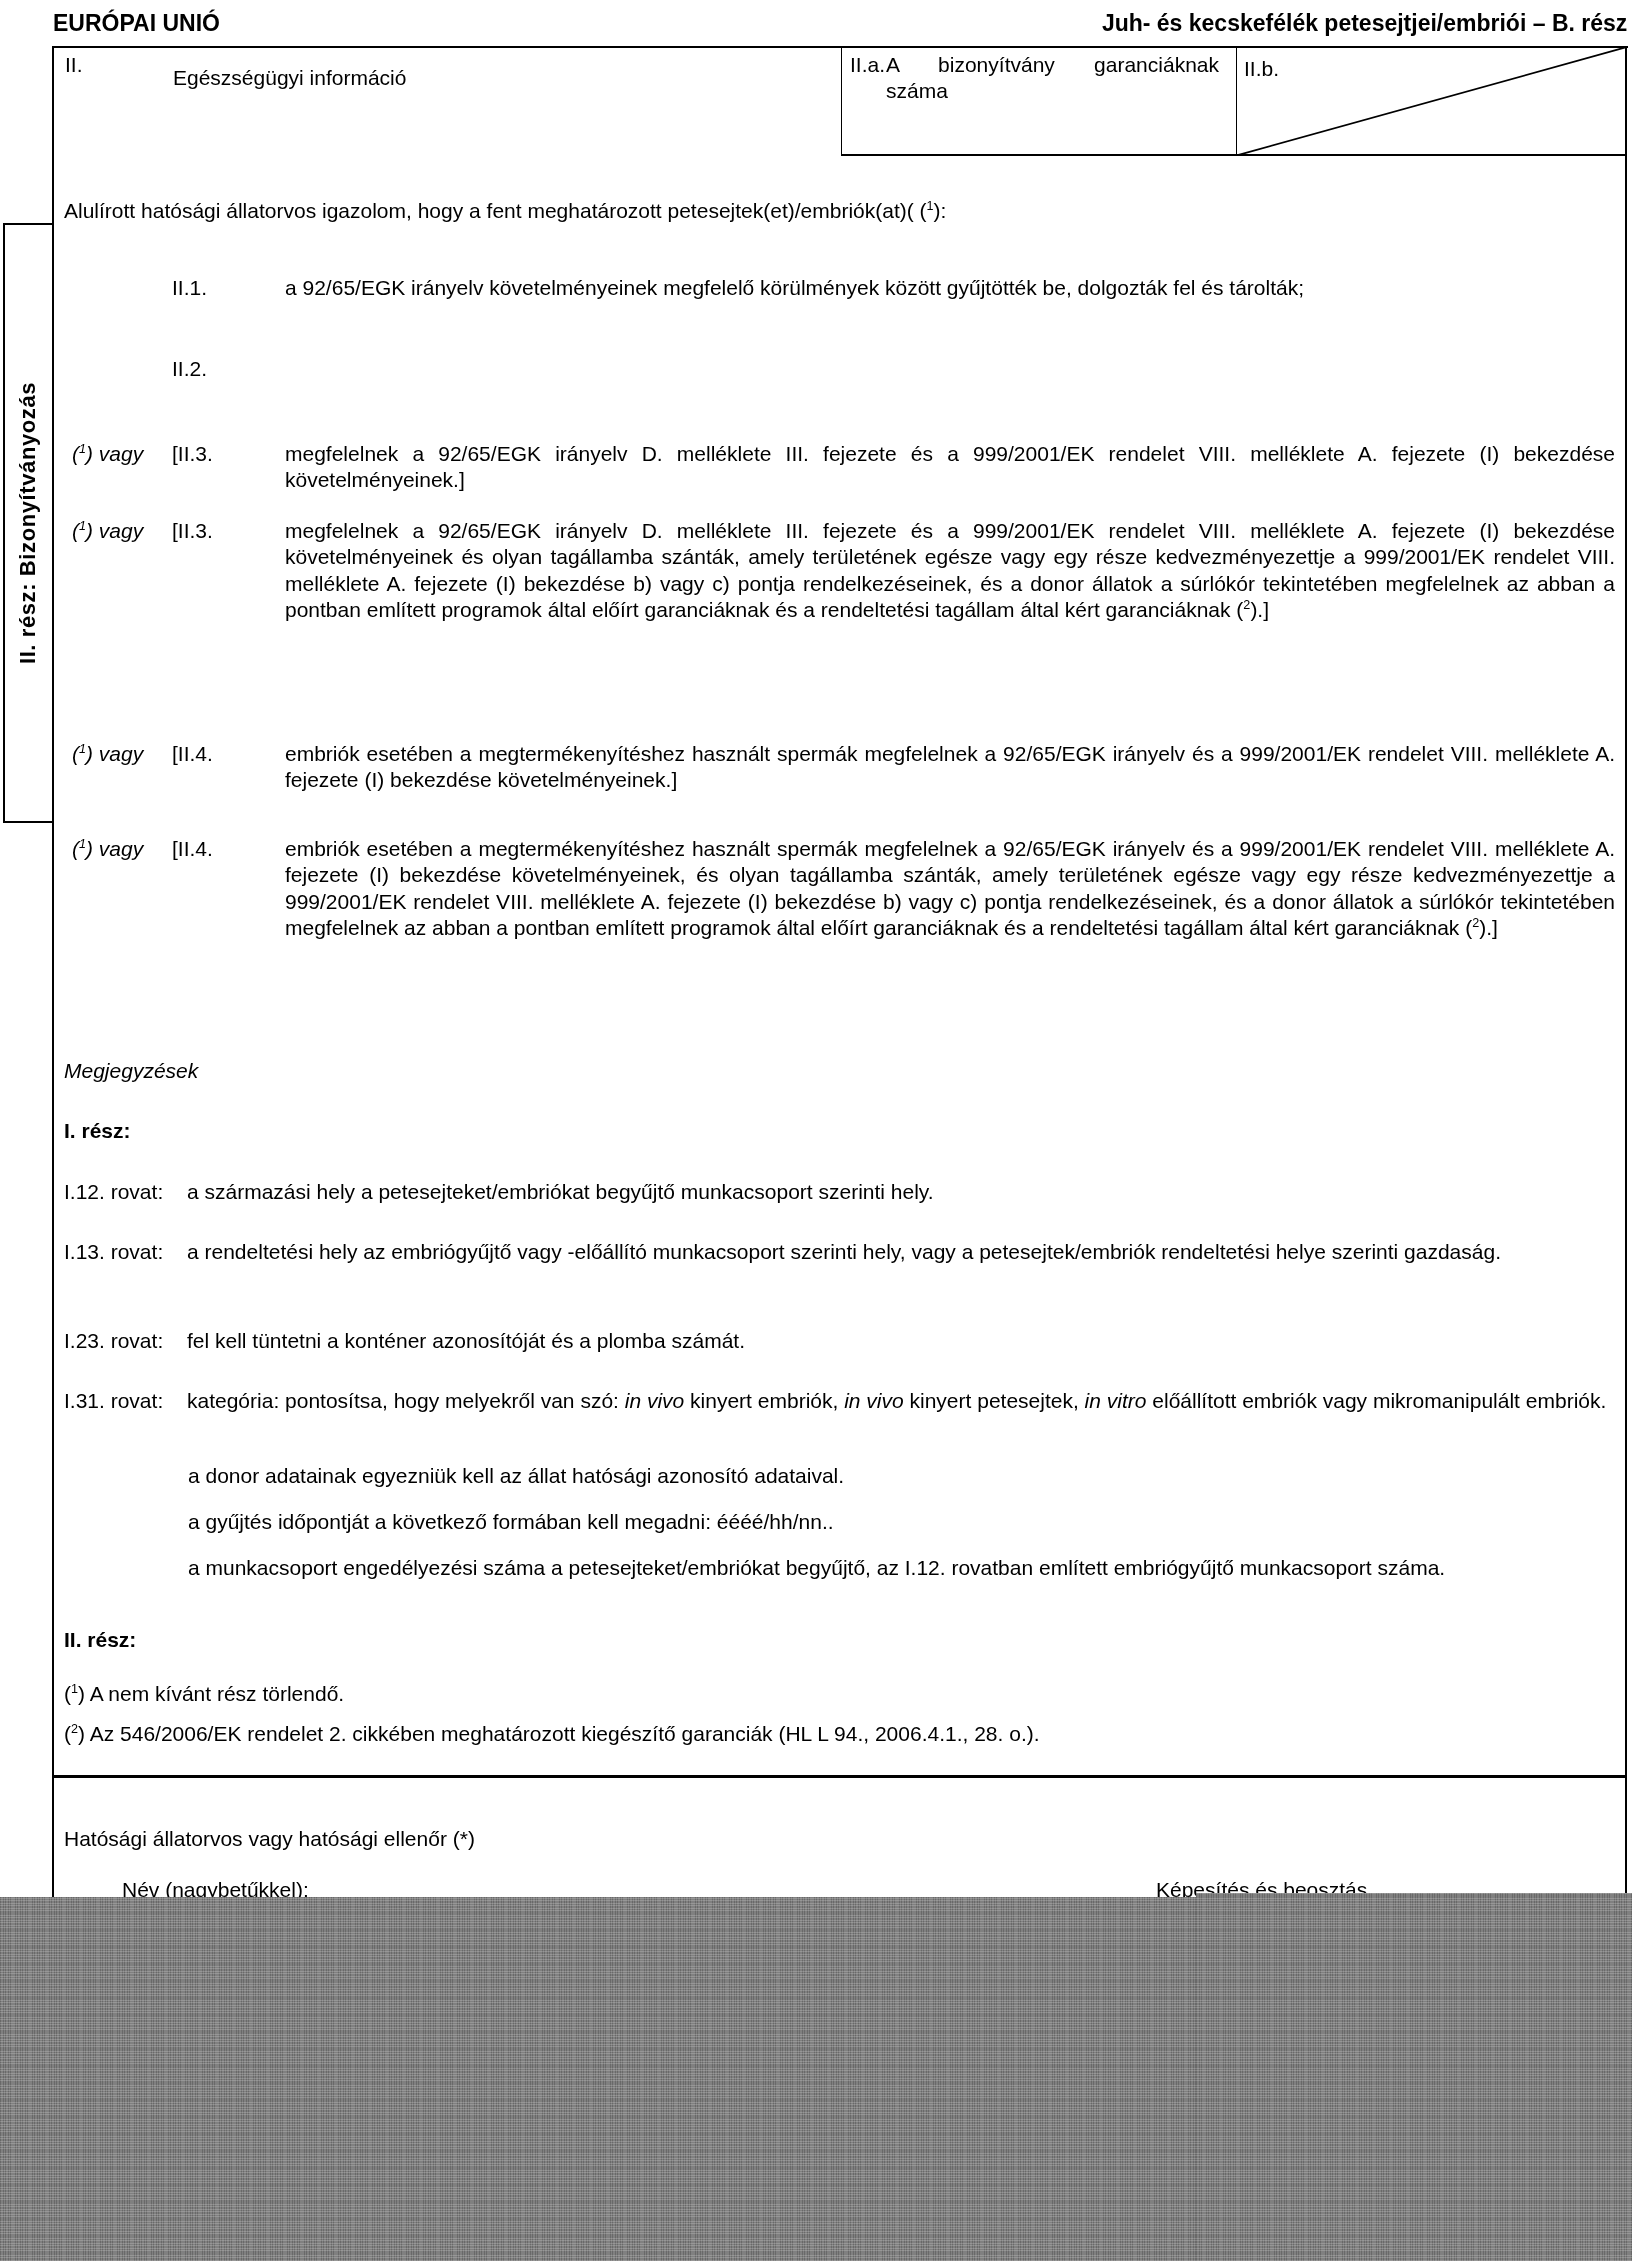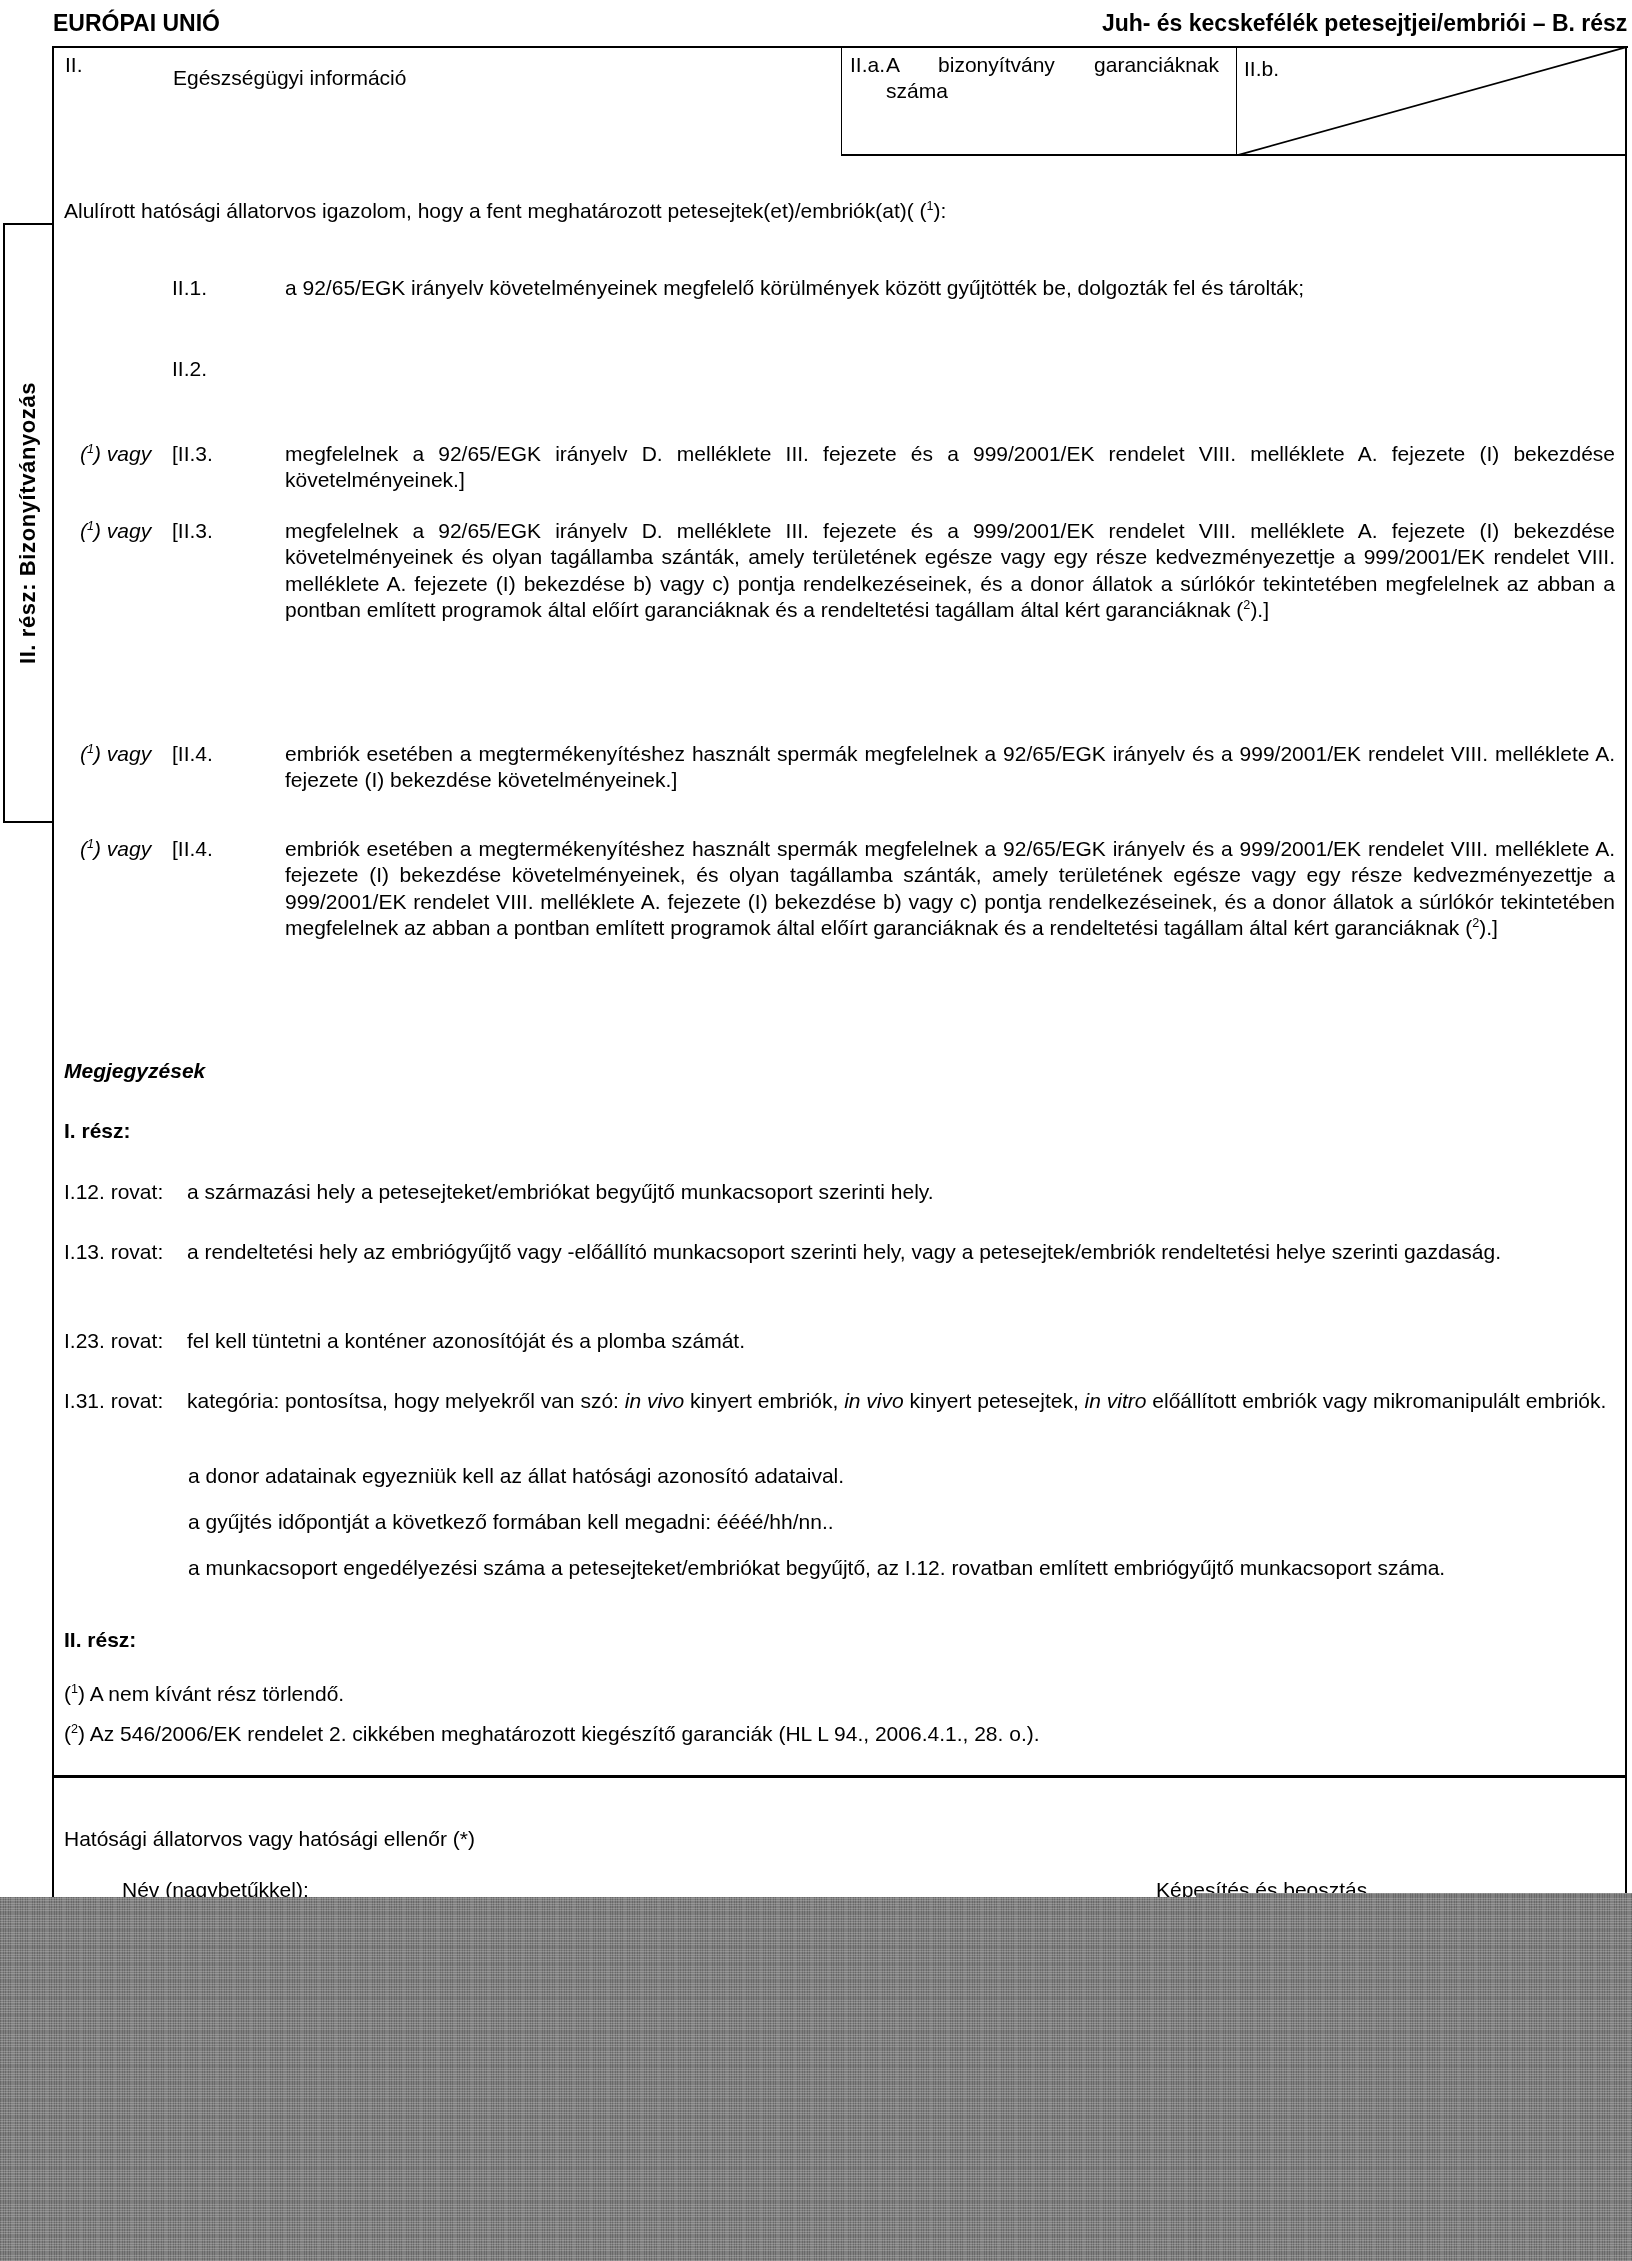--- a/index.html
+++ b/index.html
@@ -20,27 +20,27 @@
   .boxa-label { left: 850px; top: 52px; width: 376px; }
   .boxa-label .num { display: inline-block; width: 36px; }
   .boxa-label .txt { display: inline-block; width: 333px; vertical-align: top; text-align: justify; text-align-last: justify; }
   .boxa-label .txt2 { display: block; margin-left: 36px; }
   .boxb-label { left: 1244px; top: 56px; }
   .intro { left: 64px; top: 198px; }
   .sidebar { left: 2.9px; top: 223px; width: 49px; height: 600px; border: 2.3px solid #000; border-right: none; box-sizing: border-box; }
   .sidebar-text { position: absolute; left: 50%; top: 50%; transform: translate(-50%, -50%) rotate(-90deg);
                   white-space: nowrap; font-weight: bold; font-size: 22px; letter-spacing: 0.6px; }
   .item { position: absolute; left: 64px; width: 1551px; }
-  .item .opt { position: absolute; left: 16px; top: 0; font-style: italic; text-align: center; }
+  .item .opt { position: absolute; left: 8px; top: 0; font-style: italic; text-align: center; }
   .item .lbl { position: absolute; left: 108px; top: 0; }
   .item .body { margin-left: 221px; text-align: justify; }
   sup { font-size: 12.6px; line-height: 0; vertical-align: 8px; }
   .opt sup { font-style: italic; }
   .notes { position: absolute; left: 64px; width: 1551px; }
-  .italic { font-style: italic; font-weight: bold; }
+  .italic { font-style: italic; }
   .bold { font-weight: bold; }
   .note-row { position: absolute; left: 64px; width: 1551px; }
   .note-row .rk { position: absolute; left: 0; top: 0; }
   .note-row .rt { margin-left: 123px; text-align: justify; }
   .sub-line { position: absolute; left: 188px; }
   .hr { left: 53px; top: 1775px; width: 1574px; height: 0; border-top: 3.4px solid #000; }
   .sig-title { left: 64px; top: 1826px; }
   .sig-name { left: 122px; top: 1877px; }
   .sig-qual { left: 1156px; top: 1877px; }
   .redact-left { left: 0; top: 1897px; width: 1633px; height: 364px; }

